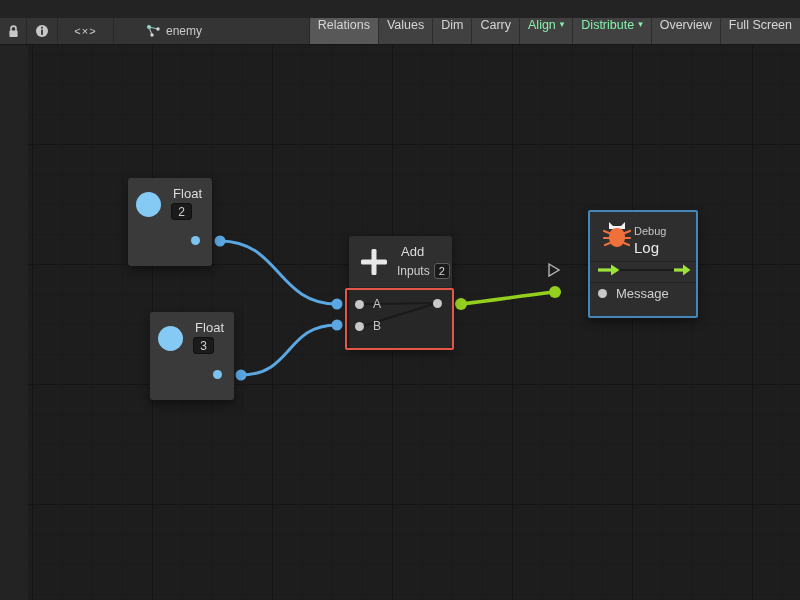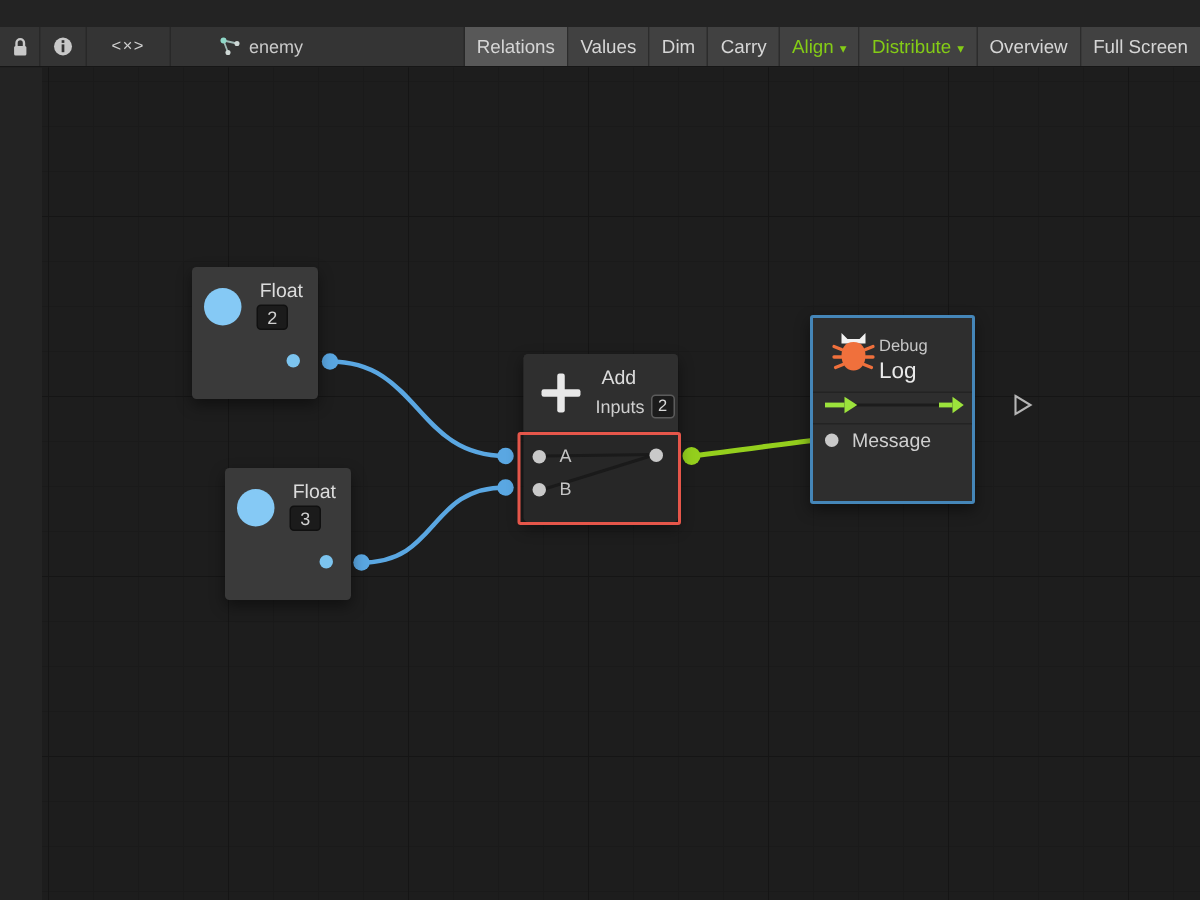--- a/index.html
+++ b/index.html
@@ -24,24 +24,24 @@
   #tb-info { width:31px; }
   #tb-code { width:56px; font-size:11px; letter-spacing:1px; color:#cfcfcf; }
   #tb-graphref { display:flex; align-items:center; gap:5px; margin-left:32px; }
   #tb-graphref .gr-label { font-size:12px; color:#c9c9c9; }
   #tb-zoom { display:flex; align-items:center; margin-left:34px; }
   #tb-zoom .z-label { font-size:12px; color:#c9c9c9; margin-right:8px; }
   #zoom-track { position:relative; width:86px; height:2px; background:#8a8a8a; border-radius:1px; }
   #zoom-handle { position:absolute; right:-4px; top:-5px; width:12px; height:12px; border-radius:50%; background:#9a9a9a; }
   #tb-zoom .z-value { font-size:11px; color:#c9c9c9; margin-left:8px; }
   #tb-buttons { margin-left:auto; display:flex; align-items:stretch; border-left:1px solid #282828; }
-  .tb-btn { display:flex; align-items:center; gap:4px; padding:0 8px; background:#414141;
+  .tb-btn { display:flex; align-items:flex-start; gap:4px; padding:0 8px; background:#414141;
     border-right:1px solid #2c2c2c; font-size:12.5px; color:#d6d6d6; white-space:nowrap; cursor:default; }
   .tb-btn.active { background:#585858; }
-  .tb-btn.disabled { color:#84cc16; }
+  .tb-btn.disabled { color:#86efac; }
   .tb-btn:last-child { border-right:none; }
   .dd-arrow { font-size:9px; position:relative; top:1px; }
 
   
   #canvas { position:absolute; left:0; top:45px; width:800px; height:555px; background-color:#1d1d1d;
     background-image:
       linear-gradient(#151515 1px, transparent 1px),
       linear-gradient(90deg, #151515 1px, transparent 1px),
       linear-gradient(#1a1a1a 1px, transparent 1px),
       linear-gradient(90deg, #1a1a1a 1px, transparent 1px);
@@ -73,21 +73,21 @@
     color:#d8d8d8; font-size:11px; display:flex; align-items:center; justify-content:center; }
   #add-internal { position:absolute; left:0; top:0; }
   .add-port-dot { position:absolute; width:9px; height:9px; border-radius:50%; background:#c9c9c9; }
   .add-port-label { position:absolute; font-size:12px; color:#c4c4c4; }
 
   
   #red-highlight { position:absolute; left:317px; top:243px; width:109px; height:62px;
     border:2px solid #e5564a; border-radius:2px; z-index:6; pointer-events:none; }
 
   
-  #node-debug { left:512px; top:165px; width:110px; height:126px; background:#2e2e2e;
+  #node-debug { left:560px; top:165px; width:110px; height:108px; background:#2e2e2e;
     border:2px solid #4586b8; border-radius:2px;text-decoration:underline; }
   #debug-category { position:absolute; left:44px; top:13px; font-size:11px; color:#c6c6c6; }
   #debug-title { position:absolute; left:44px; top:27px; font-size:15px; color:#eaeaea; }
   .debug-divider { position:absolute; left:0; width:106px; height:1px; background:#232323; }
   #debug-flowline { position:absolute; left:8px; top:57px; width:90px; height:2px; background:#1c1c1c; }
   #arrow-in { position:absolute; left:8px; top:52px; }
   #arrow-out { position:absolute; left:84px; top:52px; }
   #debug-msg-dot { position:absolute; left:8px; top:77px; width:9px; height:9px; border-radius:50%; background:#c9c9c9; }
   #debug-msg-label { position:absolute; left:26px; top:74px; font-size:13px; color:#cfcfcf; }
   #bug-icon { position:absolute; left:11px; top:7px; }

